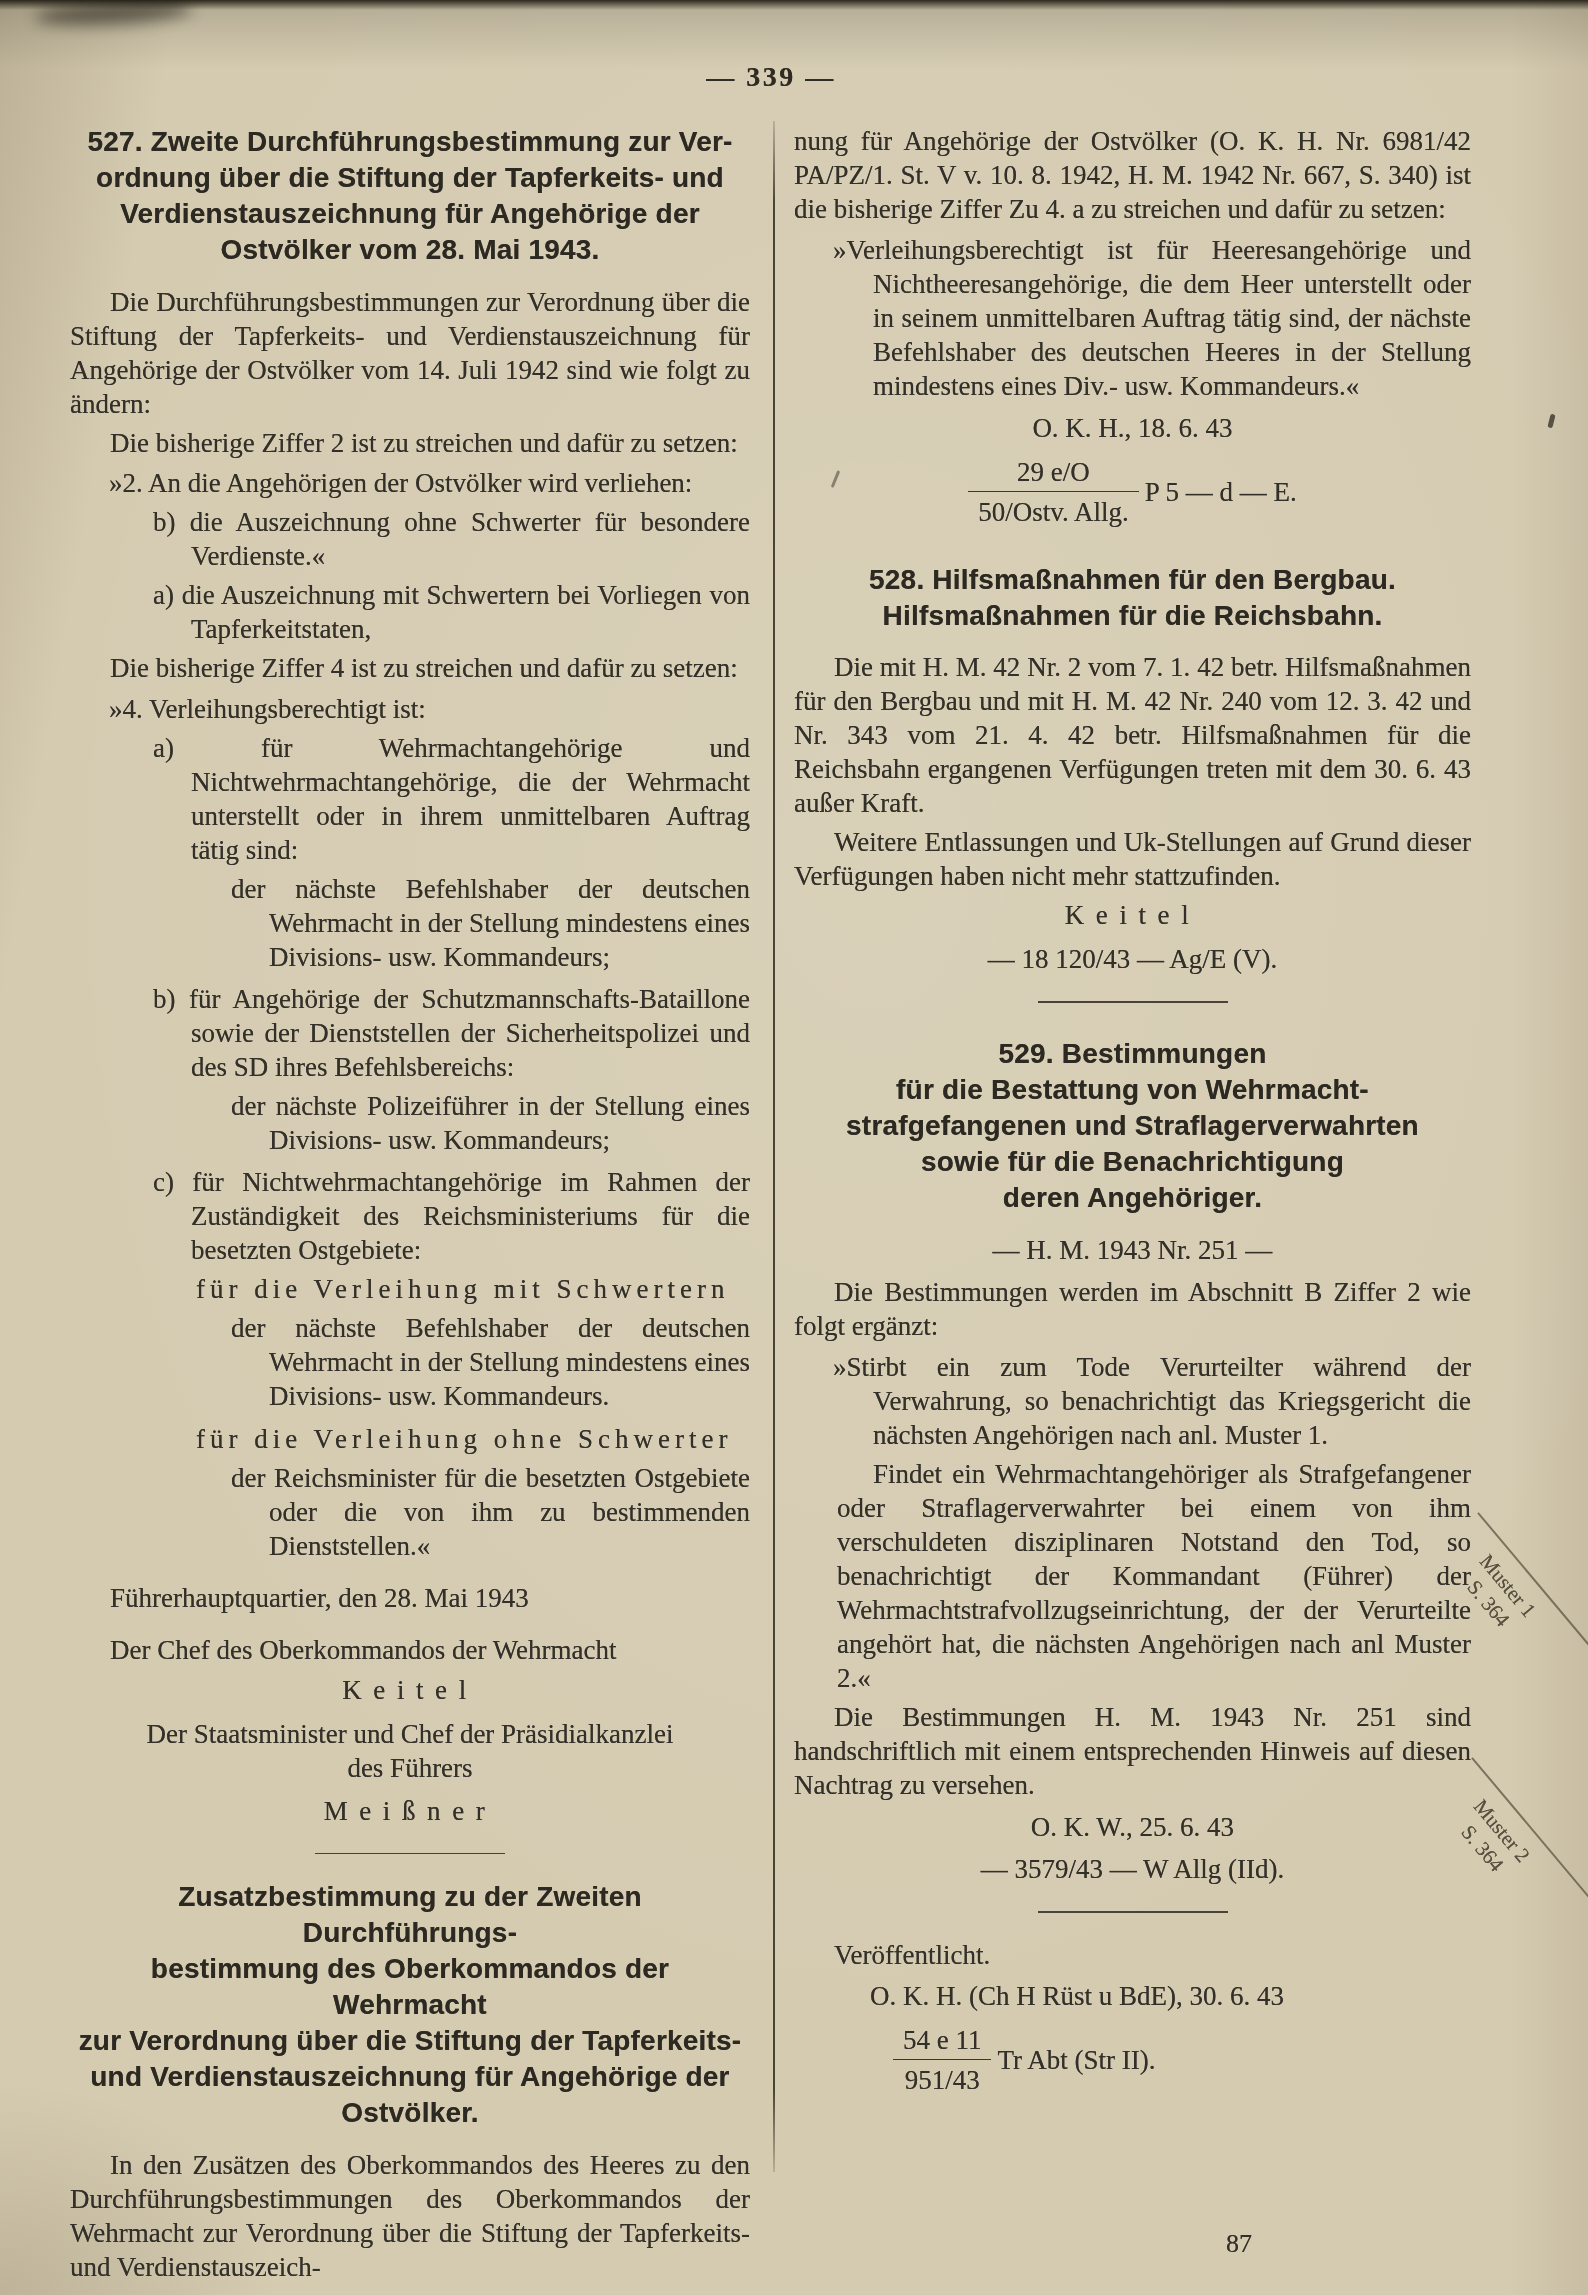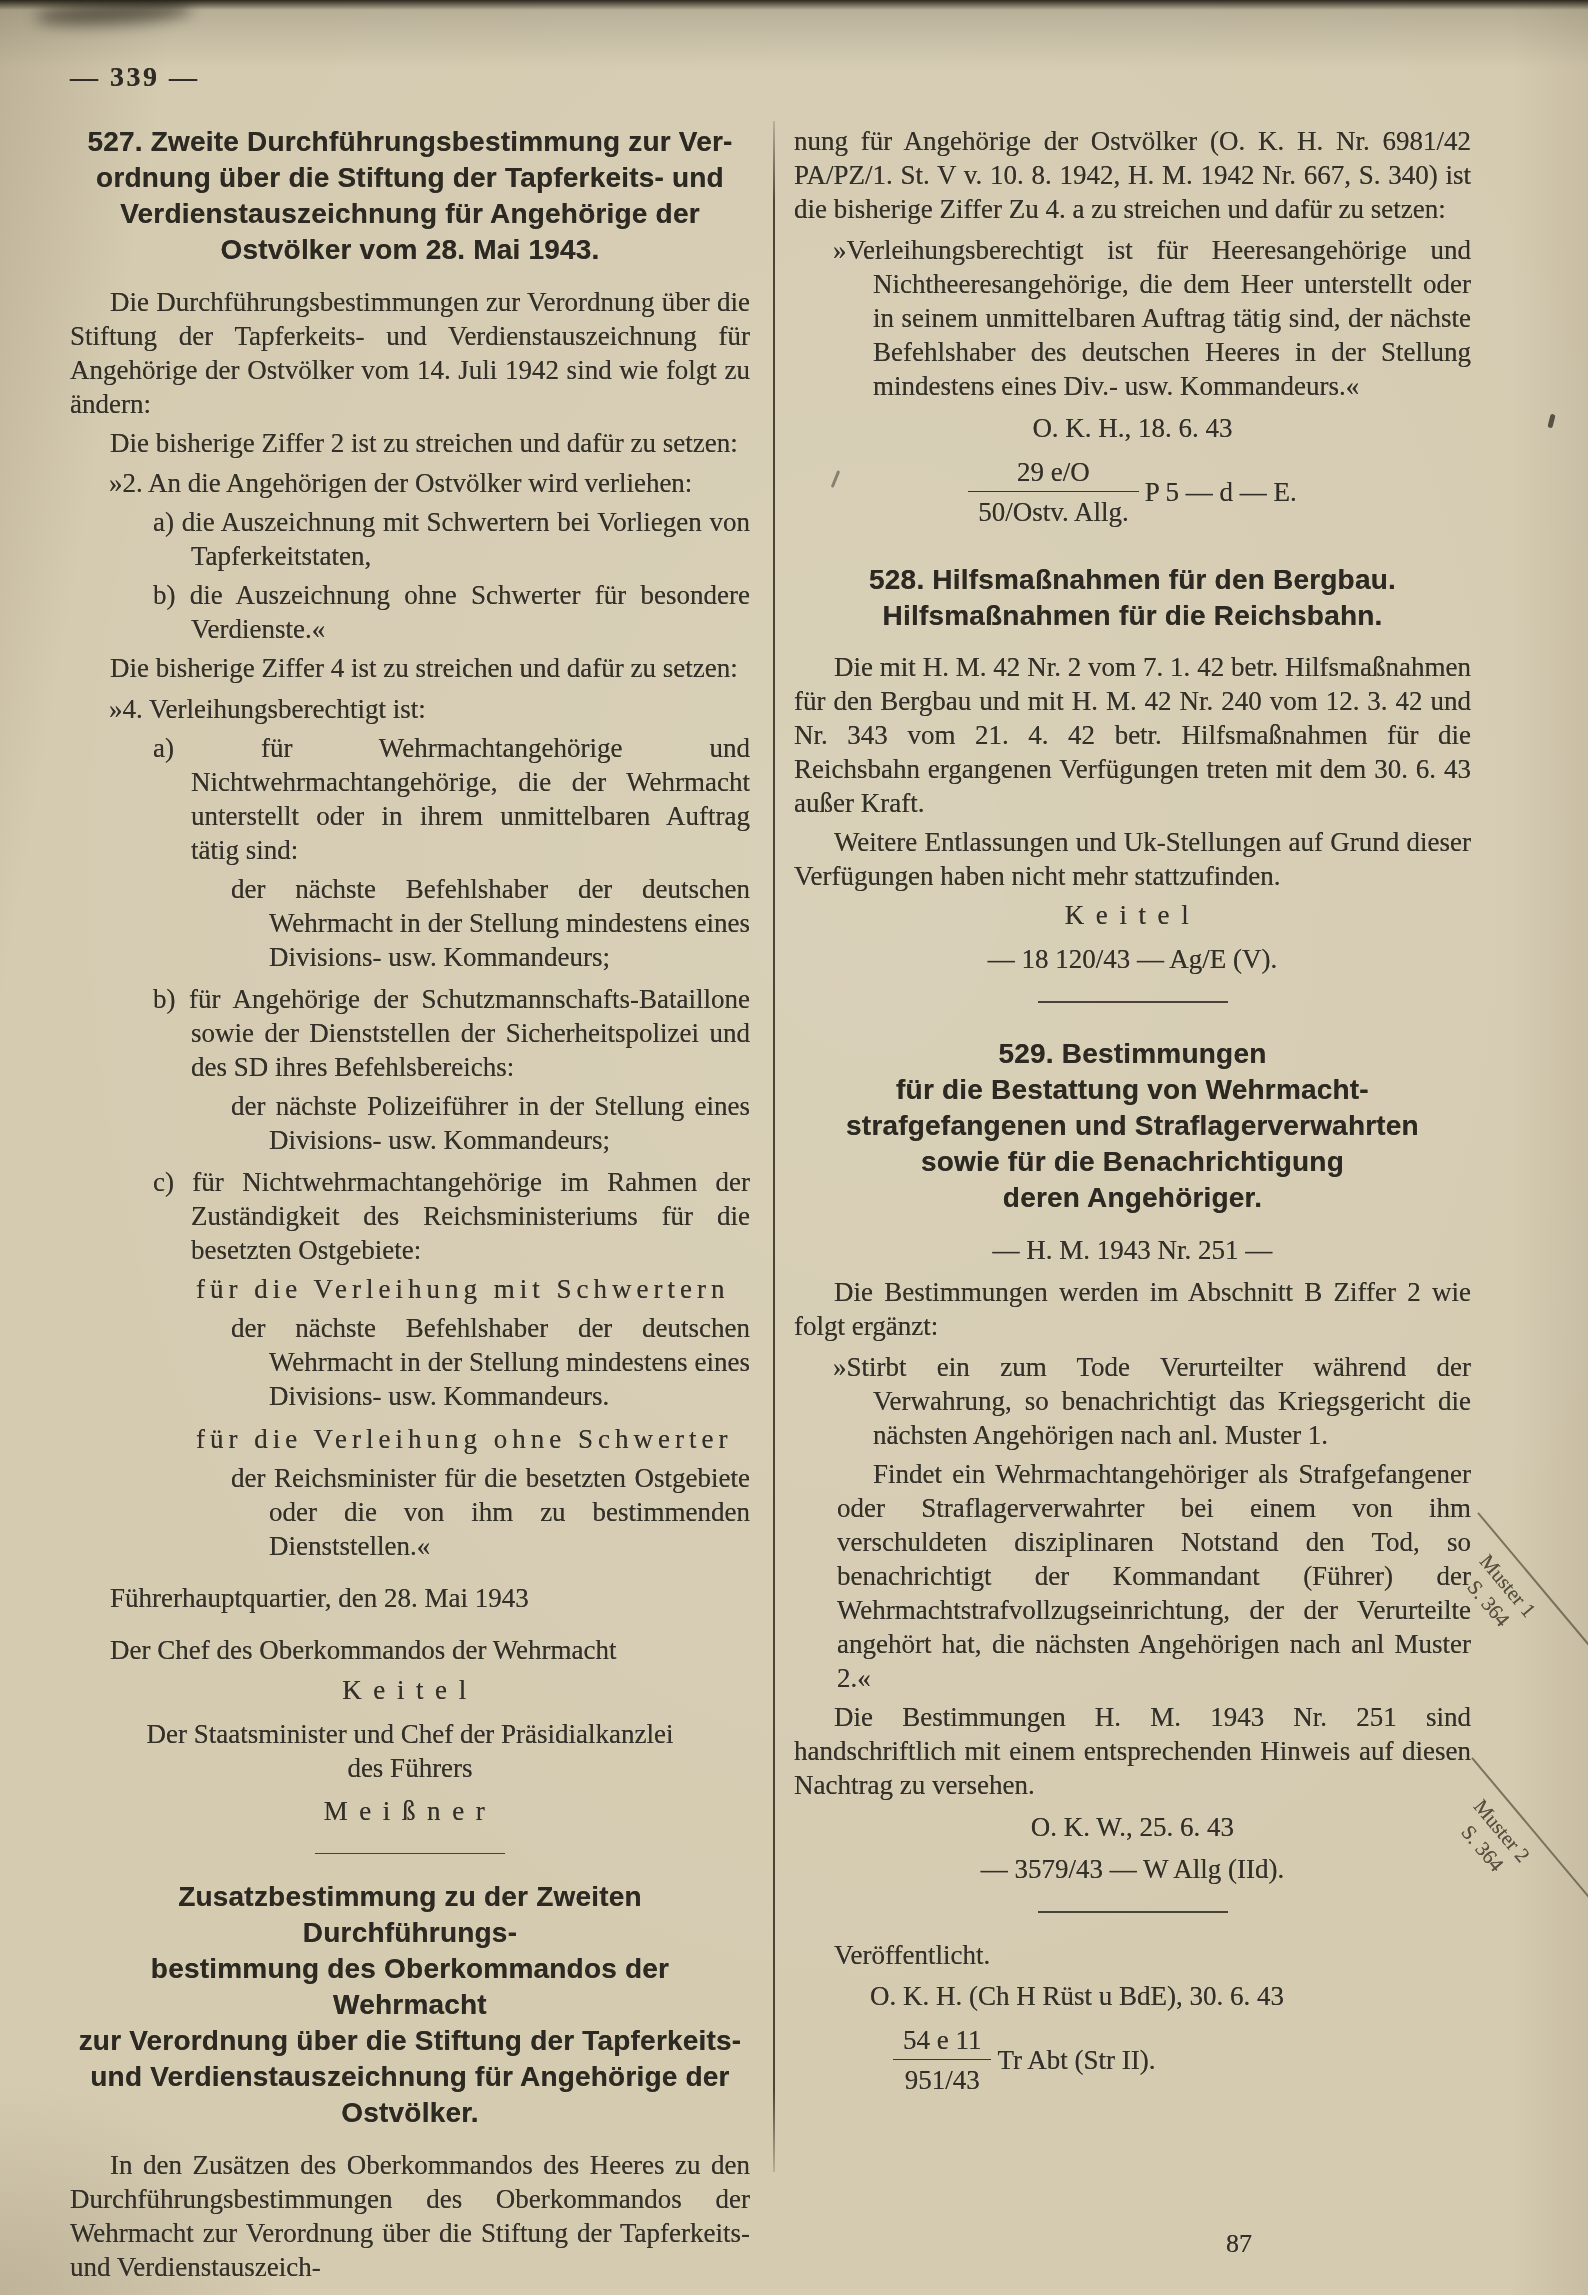--- a/index.html
+++ b/index.html
@@ -21,21 +21,21 @@
 
   .edge-top { position:absolute; top:0; left:0; width:100%; height:10px;
     background:linear-gradient(to bottom, #16130a, rgba(22,19,10,0)); opacity:.85; }
   .smudge { position:absolute; top:1.7px; left:35px; width:157px; height:21.5px;
     background:#16130c; border-radius:50%; filter:blur(7.4px); opacity:.55; transform:rotate(-3deg); }
   .speck { position:absolute; background:#3a342a; border-radius:2.5px; }
   .speck-1 { left:1549px; top:414px; width:5px; height:14px; transform:rotate(14deg); opacity:.8; }
   .speck-2 { left:834px; top:470px; width:2.5px; height:18px; transform:rotate(22deg); opacity:.5; }
 
   .page-number-top { position:absolute; top:61px; left:70px; width:1402px;
-    text-align:left; font-weight:bold; font-size:28px; letter-spacing:2.5px; color:#2e2b24; }
+    text-align:center; font-weight:bold; font-size:28px; letter-spacing:2.5px; color:#2e2b24; }
   .page-number-bottom { position:absolute; top:2229px; left:1226px; font-size:26px; }
 
   .col { position:absolute; top:124px; font-size:27px; line-height:34px; }
   .col-left  { left:70px;  width:680px; }
   .col-right { left:794px; width:677px; }
   .col-rule  { position:absolute; left:773px; top:121px; width:1.7px; height:2051px;
     background:linear-gradient(to bottom, rgba(70,64,48,0.2), #4a4436 4%, #4a4436 96%, rgba(70,64,48,0.2)); }
 
   .blk { margin:0 0 5px; }
   .heading, .heading2 {
@@ -84,22 +84,22 @@
   <div class="page-number-top">— 339 —</div>
 
   <div class="col col-left">
       <div class="blk heading">527. Zweite Durchführungsbestimmung zur Ver-
 ordnung über die Stiftung der Tapferkeits- und
 Verdienstauszeichnung für Angehörige der
 Ostvölker vom 28. Mai 1943.</div>
       <div class="blk para">Die Durchführungsbestimmungen zur Verordnung über die Stiftung der Tapferkeits- und Verdienstauszeichnung für Angehörige der Ostvölker vom 14. Juli 1942 sind wie folgt zu ändern:</div>
       <div class="blk para">Die bisherige Ziffer 2 ist zu streichen und dafür zu setzen:</div>
       <div class="blk hang1">»2. An die Angehörigen der Ostvölker wird verliehen:</div>
+      <div class="blk hang2">b) die Auszeichnung ohne Schwerter für besondere Verdienste.«</div>
       <div class="blk hang2">a) die Auszeichnung mit Schwertern bei Vorliegen von Tapferkeitstaten,</div>
-      <div class="blk hang2">b) die Auszeichnung ohne Schwerter für besondere Verdienste.«</div>
       <div class="blk para">Die bisherige Ziffer 4 ist zu streichen und dafür zu setzen:</div>
       <div class="blk hang1">»4. Verleihungsberechtigt ist:</div>
       <div class="blk hang2">a) für Wehrmachtangehörige und Nichtwehrmachtangehörige, die der Wehrmacht unterstellt oder in ihrem unmittelbaren Auftrag tätig sind:</div>
       <div class="blk sub">der nächste Befehlshaber der deutschen Wehrmacht in der Stellung mindestens eines Divisions- usw. Kommandeurs;</div>
       <div class="blk hang2">b) für Angehörige der Schutzmannschafts-Bataillone sowie der Dienststellen der Sicherheitspolizei und des SD ihres Befehlsbereichs:</div>
       <div class="blk sub">der nächste Polizeiführer in der Stellung eines Divisions- usw. Kommandeurs;</div>
       <div class="blk hang2">c) für Nichtwehrmachtangehörige im Rahmen der Zuständigkeit des Reichsministeriums für die besetzten Ostgebiete:</div>
       <div class="blk spaced">für die Verleihung mit Schwertern</div>
       <div class="blk sub">der nächste Befehlshaber der deutschen Wehrmacht in der Stellung mindestens eines Divisions- usw. Kommandeurs.</div>
       <div class="blk spaced">für die Verleihung ohne Schwerter</div>

